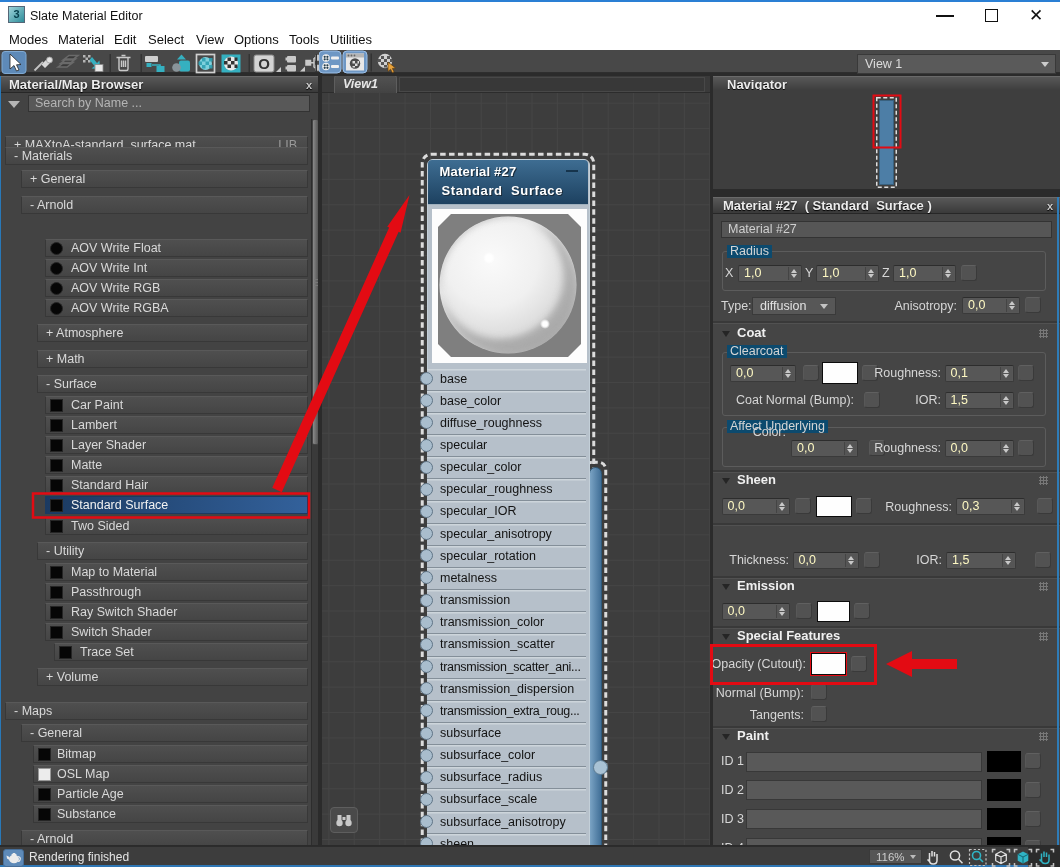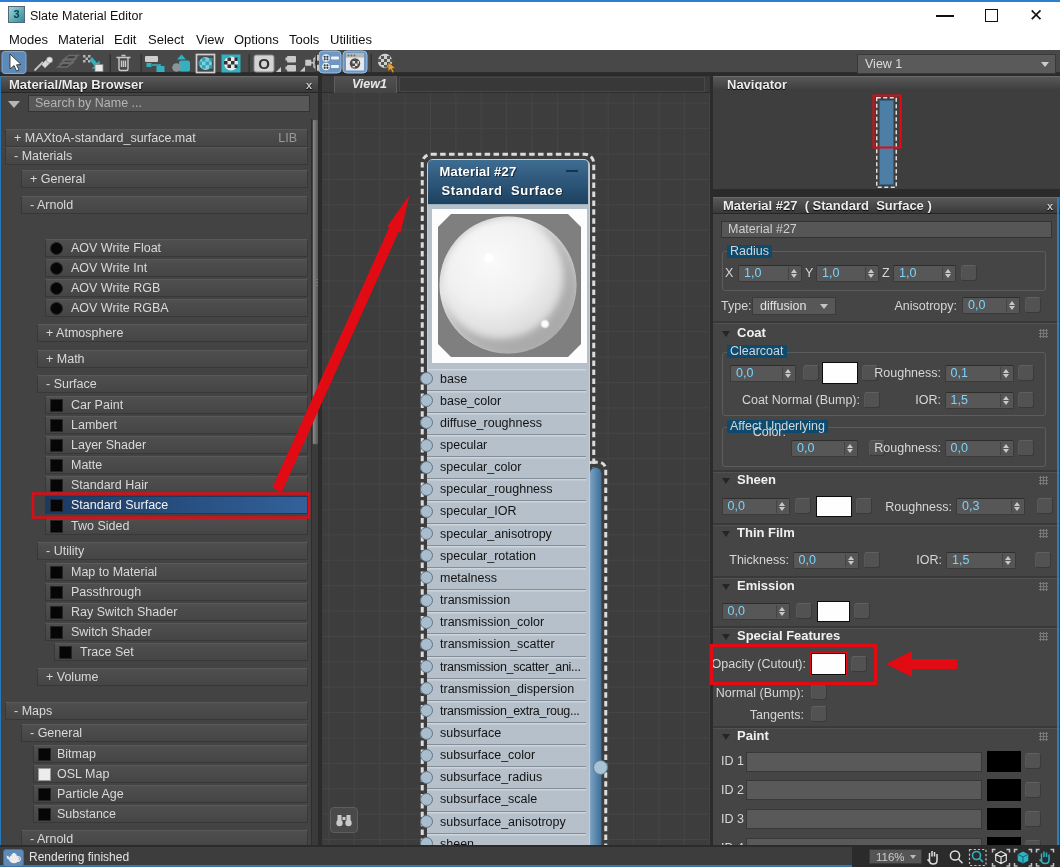--- a/index.html
+++ b/index.html
@@ -1,20 +1,20 @@
 <!DOCTYPE html>
 <html><head><meta charset="utf-8"><style>
 html,body{margin:0;padding:0}
 body{width:1060px;height:867px;position:relative;overflow:hidden;background:#2b2b2b;font-family:"Liberation Sans",sans-serif}
 .ab{position:absolute}
 .ph{background:linear-gradient(#585858,#3a3a3a);border-top:1px solid #6a6a6a;border-bottom:1px solid #272727;color:#ececec;font-weight:bold;font-size:13px;text-shadow:0 1px 1px #000;line-height:16px;box-sizing:border-box}
 .px{position:absolute;right:7px;top:0;color:#c8c8c8;font-weight:bold;font-size:11px}
 .tr{position:absolute;height:18px;background:linear-gradient(#4f4f4f,#454545);border:1px solid #383838;border-top-color:#595959;color:#d9d9d9;font-size:12.5px;line-height:16px;white-space:nowrap;box-sizing:border-box;right:10px;padding-left:8px}
 .ib{position:absolute;left:4px;top:2px;width:13px;height:13px;background:#060606;border:1px solid #252525;box-sizing:border-box}
-.sp{background:#575757;border:1px solid #3a3a3a;border-top-color:#2d2d2d;height:17px;line-height:15px;color:#7dd3fc;font-size:12.5px;padding-left:5px;box-sizing:border-box;border-radius:2px}
+.sp{background:#575757;border:1px solid #3a3a3a;border-top-color:#2d2d2d;height:17px;line-height:15px;color:#fef9c3;font-size:12.5px;padding-left:5px;box-sizing:border-box;border-radius:2px}
 .sp i{position:absolute;right:1px;top:1px;bottom:1px;width:11px;background:#555;border-left:1px solid #444}
 .sp i:before{content:"";position:absolute;left:2px;top:2px;border:3px solid transparent;border-bottom:4px solid #c8c8c8;border-top-width:0}
 .sp i:after{content:"";position:absolute;left:2px;bottom:2px;border:3px solid transparent;border-top:4px solid #c8c8c8;border-bottom-width:0}
 .btn{position:absolute;width:16px;height:16px;background:#525252;border:1px solid #3a3a3a;border-top-color:#606060;border-left-color:#585858;border-radius:3px;box-sizing:border-box}
 .lb{position:absolute;color:#d6d6d6;font-size:12.5px;line-height:17px;text-align:right;white-space:nowrap}
 .sw{position:absolute;background:#fefefe;border:1.5px solid #0c0c0c;box-sizing:border-box}
 .grp{position:absolute;border:1px solid #5c5c5c;border-radius:3px}
 .gl{position:absolute;color:#d4d4d4;font-size:12.5px;background:#0c4a6e;padding:0 3px;line-height:13px;white-space:nowrap}
 .ro{position:absolute;width:347px;height:18px;color:#f0f0f0;font-weight:bold;font-size:13px;line-height:14px}
 .ro b{position:absolute;left:9px;top:5px;width:0;height:0;border:4.5px solid transparent;border-top:6px solid #252525;border-bottom-width:0}
@@ -42,21 +42,21 @@
 <div class="ab mn" style="left:234px;top:32px">Options</div>
 <div class="ab mn" style="left:289px;top:32px">Tools</div>
 <div class="ab mn" style="left:330px;top:32px">Utilities</div>
 <div class="ab" style="left:0;top:50px;width:1060px;height:23px;background:#484848;border-bottom:1px solid #2e2e2e;box-sizing:border-box"></div>
 <div class="ab" style="left:857px;top:54px;width:199px;height:20px;background:#5a5a5a;border:1px solid #393939;box-sizing:border-box;color:#dcdcdc;font-size:12.5px;line-height:18px;padding-left:7px">View 1</div>
 <div class="ab" style="left:1041px;top:62px;width:0;height:0;border:4px solid transparent;border-top:5px solid #ccc"></div>
 <div class="ab" style="left:0;top:76px;width:318px;height:769px;background:#434343;border-left:1.5px solid #2878b8;overflow:hidden;box-sizing:border-box">
 <div class="ab ph" style="left:0;top:0;width:318px;height:17px;padding-left:8px">Material/Map Browser<span class="px">x</span></div>
 <div class="ab" style="left:7px;top:25px;width:0;height:0;border:6px solid transparent;border-top:7px solid #b5b5b5"></div>
 <div class="ab" style="left:27px;top:19px;width:282px;height:17px;background:#585858;border:1px solid #333;box-sizing:border-box;color:#b4b4b4;font-size:12.5px;line-height:15px;padding-left:6px">Search by Name ...</div>
-<div class="tr" style="left:4px;top:53px">+ MAXtoA-standard_surface.mat<span style="position:absolute;right:10px;color:#9a9a9a">LIB</span></div>
+<div class="tr" style="left:4px;top:60px">+ MAXtoA-standard_surface.mat<span style="position:absolute;right:10px;color:#9a9a9a">LIB</span></div>
 <div class="tr" style="left:4px;top:71px">- Materials</div>
 <div class="tr" style="left:20px;top:94px">+ General</div>
 <div class="tr" style="left:20px;top:120px">- Arnold</div>
 <div class="tr" style="left:44px;top:163px;padding-left:25px"><span class="ib" style="border-radius:50%"></span>AOV Write Float</div>
 <div class="tr" style="left:44px;top:183px;padding-left:25px"><span class="ib" style="border-radius:50%"></span>AOV Write Int</div>
 <div class="tr" style="left:44px;top:203px;padding-left:25px"><span class="ib" style="border-radius:50%"></span>AOV Write RGB</div>
 <div class="tr" style="left:44px;top:223px;padding-left:25px"><span class="ib" style="border-radius:50%"></span>AOV Write RGBA</div>
 <div class="tr" style="left:36px;top:248px">+ Atmosphere</div>
 <div class="tr" style="left:36px;top:274px">+ Math</div>
 <div class="tr" style="left:36px;top:299px">- Surface</div>
@@ -82,21 +82,21 @@
 <div class="tr" style="left:32px;top:709px;padding-left:23px"><span class="ib" style=""></span>Particle Age</div>
 <div class="tr" style="left:20px;top:754px">- Arnold</div>
 <div class="ab" style="left:310px;top:43px;width:8px;height:726px;background:#3a3a3a;border-left:1px solid #2d2d2d;box-sizing:border-box"></div>
 <div class="ab" style="left:311px;top:43px;width:7px;height:326px;background:linear-gradient(90deg,#8a8a8a,#565656);border:1px solid #444;border-radius:2px;box-sizing:border-box"></div>
 <div class="ab" style="left:312.5px;top:203px;width:4px;height:1px;background:#777;box-shadow:0 3px 0 #777,0 6px 0 #777"></div>
 </div>
 <div class="ab" style="left:322px;top:76px;width:388px;height:769px;background:#3d3d3d;overflow:hidden">
 <div class="ab" style="left:0;top:17px;right:0;bottom:0;background-image:linear-gradient(90deg,#454545 1px,transparent 1px),linear-gradient(#454545 1px,transparent 1px);background-size:25.4px 25.4px;background-position:6.4px 9.7px"></div>
 <div class="ab" style="left:0;top:0;width:388px;height:17px;background:#3a3a3a;border-bottom:1px solid #2c2c2c;box-sizing:border-box"></div>
 <div class="ab" style="left:77px;top:1px;width:306px;height:15px;background:#383838;border:1px solid #484848;box-sizing:border-box"></div>
-<div class="ab" style="left:12px;top:-1px;width:63px;height:18px;background:linear-gradient(#525252,#434343);border:1px solid #5e5e5e;border-bottom:0;border-radius:3px 3px 0 0;box-sizing:border-box;color:#e8e8e8;font-weight:bold;font-style:italic;font-size:12.5px;line-height:17px;padding-left:17px">View1</div>
+<div class="ab" style="left:12px;top:-1px;width:63px;height:18px;background:linear-gradient(#525252,#434343);border:1px solid #5e5e5e;border-bottom:0;border-radius:3px 3px 0 0;box-sizing:border-box;color:#e8e8e8;font-weight:bold;font-style:italic;font-size:12.5px;line-height:17px;padding-left:8px">View1</div>
 <svg class="ab" style="left:0;top:0" width="388" height="769">
 <rect x="100.25" y="78.25" width="171.5" height="700" rx="9" fill="none" stroke="#dcdcdc" stroke-width="3" stroke-dasharray="5.5 3.4"></rect>
 <rect x="263.25" y="386.25" width="20.5" height="398" rx="7" fill="none" stroke="#dcdcdc" stroke-width="3" stroke-dasharray="5.5 3.4"></rect>
 </svg>
 <div class="ab" style="left:266.5px;top:390.5px;width:13px;height:390px;border-radius:7px 7px 0 0;background:linear-gradient(90deg,#7aa3c4,#416f97);border:1px solid #2e5878;box-sizing:border-box"></div>
 <div class="ab" style="left:104.5px;top:82.5px;width:163px;height:700px;background:#b6c0ca;border:1.5px solid #c3cfd8;border-radius:6px 6px 0 0;box-sizing:border-box">
 <div class="ab" style="left:0;top:0;width:160px;height:44.5px;background:linear-gradient(#3e6d92,#1d4160);border-radius:4px 4px 0 0;border-bottom:1px solid #9fb0bd">
 <div class="ab" style="left:12px;top:4px;color:#fff;font-weight:bold;font-size:13px;text-shadow:1px 1px 0 #1a2a38;letter-spacing:0.2px">Material #27</div>
 <div class="ab" style="left:14px;top:23px;color:#fff;font-weight:bold;font-size:13px;text-shadow:1px 1px 0 #1a2a38;letter-spacing:0.6px">Standard&nbsp; Surface</div>
 <div class="ab" style="left:138px;top:10px;width:12px;height:2.5px;background:#16344c"></div>
@@ -226,21 +226,21 @@
     </div>
 <div class="grp" style="left:9px;top:276px;width:322px;height:62px"></div>
 <div class="gl" style="left:14px;top:269px">Clearcoat</div>
 <div class="ab sp" style="left:17px;top:288.5px;width:66px">0,0<i></i></div>
 <div class="btn" style="left:90px;top:288.5px;width:16px;height:16px"></div>
 <div class="sw" style="left:109px;top:286px;width:36px;height:22px;"></div>
 <div class="btn" style="left:149px;top:288.5px;width:16px;height:16px"></div>
 <div class="lb" style="left:148px;top:289px;width:80px;text-align:right">Roughness:</div>
 <div class="ab sp" style="left:231.5px;top:288.5px;width:69px">0,1<i></i></div>
 <div class="btn" style="left:305px;top:288.5px;width:16px;height:16px"></div>
-<div class="lb" style="left:17px;top:316px;width:130px;text-align:right">Coat Normal (Bump):</div>
+<div class="lb" style="left:17px;top:316px;width:130px;text-align:center">Coat Normal (Bump):</div>
 <div class="btn" style="left:150.5px;top:315.5px;width:16px;height:16px"></div>
 <div class="lb" style="left:188px;top:316px;width:40px;text-align:right">IOR:</div>
 <div class="ab sp" style="left:231.5px;top:315.5px;width:69px">1,5<i></i></div>
 <div class="btn" style="left:305px;top:315.5px;width:16px;height:16px"></div>
 <div class="grp" style="left:9px;top:351px;width:322px;height:38px"></div>
 <div class="gl" style="left:14px;top:344px">Affect Underlying</div>
 <div class="lb" style="left:23px;top:348px;width:50px;text-align:right">Color:</div>
 <div class="ab sp" style="left:78px;top:363.5px;width:67px">0,0<i></i></div>
 <div class="btn" style="left:155.5px;top:363.5px;width:16px;height:16px"></div>
 <div class="lb" style="left:148px;top:364px;width:80px;text-align:right">Roughness:</div>
@@ -253,25 +253,20 @@
       <s></s>
     </div>
 <div class="ab sp" style="left:8.5px;top:421.5px;width:68px">0,0<i></i></div>
 <div class="btn" style="left:82px;top:421.5px;width:16px;height:16px"></div>
 <div class="sw" style="left:102.5px;top:419.5px;width:36px;height:21.5px;"></div>
 <div class="btn" style="left:143px;top:421.5px;width:16px;height:16px"></div>
 <div class="lb" style="left:159px;top:423px;width:80px;text-align:right">Roughness:</div>
 <div class="ab sp" style="left:243px;top:421.5px;width:69px">0,3<i></i></div>
 <div class="btn" style="left:323.5px;top:421.5px;width:16px;height:16px"></div>
 <div class="sep" style="left:0;top:447px"></div>
-<div class="ro" style="left:0;top:449.5px">
-      <b></b>
-      <u style="left:24px">Thin Film</u>
-      <s></s>
-    </div>
 <div class="lb" style="left:6px;top:476px;width:70px;">Thickness:</div>
 <div class="ab sp" style="left:79.5px;top:475.5px;width:66px">0,0<i></i></div>
 <div class="btn" style="left:151px;top:475.5px;width:16px;height:16px"></div>
 <div class="lb" style="left:189px;top:476px;width:40px;text-align:right">IOR:</div>
 <div class="ab sp" style="left:233px;top:475.5px;width:70px">1,5<i></i></div>
 <div class="btn" style="left:322px;top:475.5px;width:16px;height:16px"></div>
 <div class="sep" style="left:0;top:500px"></div>
 <div class="ro" style="left:0;top:502.5px">
       <b></b>
       <u style="left:24px">Emission</u>
@@ -311,21 +306,21 @@
 <div class="lb" style="left:8px;top:734.6px;width:30px;text-align:left">ID 3</div>
 <div class="ab" style="left:33px;top:733.1px;width:236px;height:20px;background:#595959;border:1px solid #383838;box-sizing:border-box"></div>
 <div class="ab" style="left:273.5px;top:732.1px;width:34px;height:21.5px;background:#000"></div>
 <div class="btn" style="left:312px;top:734.6px;width:16px;height:16px"></div>
 <div class="lb" style="left:8px;top:763.5px;width:30px;text-align:left">ID 4</div>
 <div class="ab" style="left:33px;top:762px;width:236px;height:20px;background:#595959;border:1px solid #383838;box-sizing:border-box"></div>
 <div class="ab" style="left:273.5px;top:761px;width:34px;height:21.5px;background:#000"></div>
 <div class="btn" style="left:312px;top:763.5px;width:16px;height:16px"></div>
 </div>
 <div class="ab" style="left:1056.5px;top:197px;width:2px;height:648px;background:#2e7cb8"></div>
-<div class="ab" style="left:0;top:846px;width:852px;height:21px;background:#3d3d3d;border-top:1px solid #2c2c2c;border-bottom:2px solid #2f77b5;box-sizing:border-box">
+<div class="ab" style="left:0;top:846px;width:1028px;height:21px;background:#3d3d3d;border-top:1px solid #2c2c2c;border-bottom:2px solid #2f77b5;box-sizing:border-box">
 <div class="ab" style="left:3px;top:1.5px;width:19px;height:16px;background:#5e8ab8;border:1px solid #466e99;border-radius:3px">
 <svg width="17" height="13" style="position:absolute;left:1px;top:1.5px">
         <g fill="#ececec">
           <ellipse cx="9" cy="8" rx="5" ry="4.3"></ellipse>
           <path d="M4.5 6 L1.5 4.5 L2 7.5 L4.5 9 Z"></path>
           <ellipse cx="9" cy="3.8" rx="2.6" ry="1.3"></ellipse>
           <rect x="8" y="2" width="2" height="2"></rect>
           <path d="M13 5.5 q3 0.5 2 3.5 q-0.5 1.5 -2 1.5" fill="none" stroke="#ececec" stroke-width="1.2"></path>
         </g>
       </svg>

